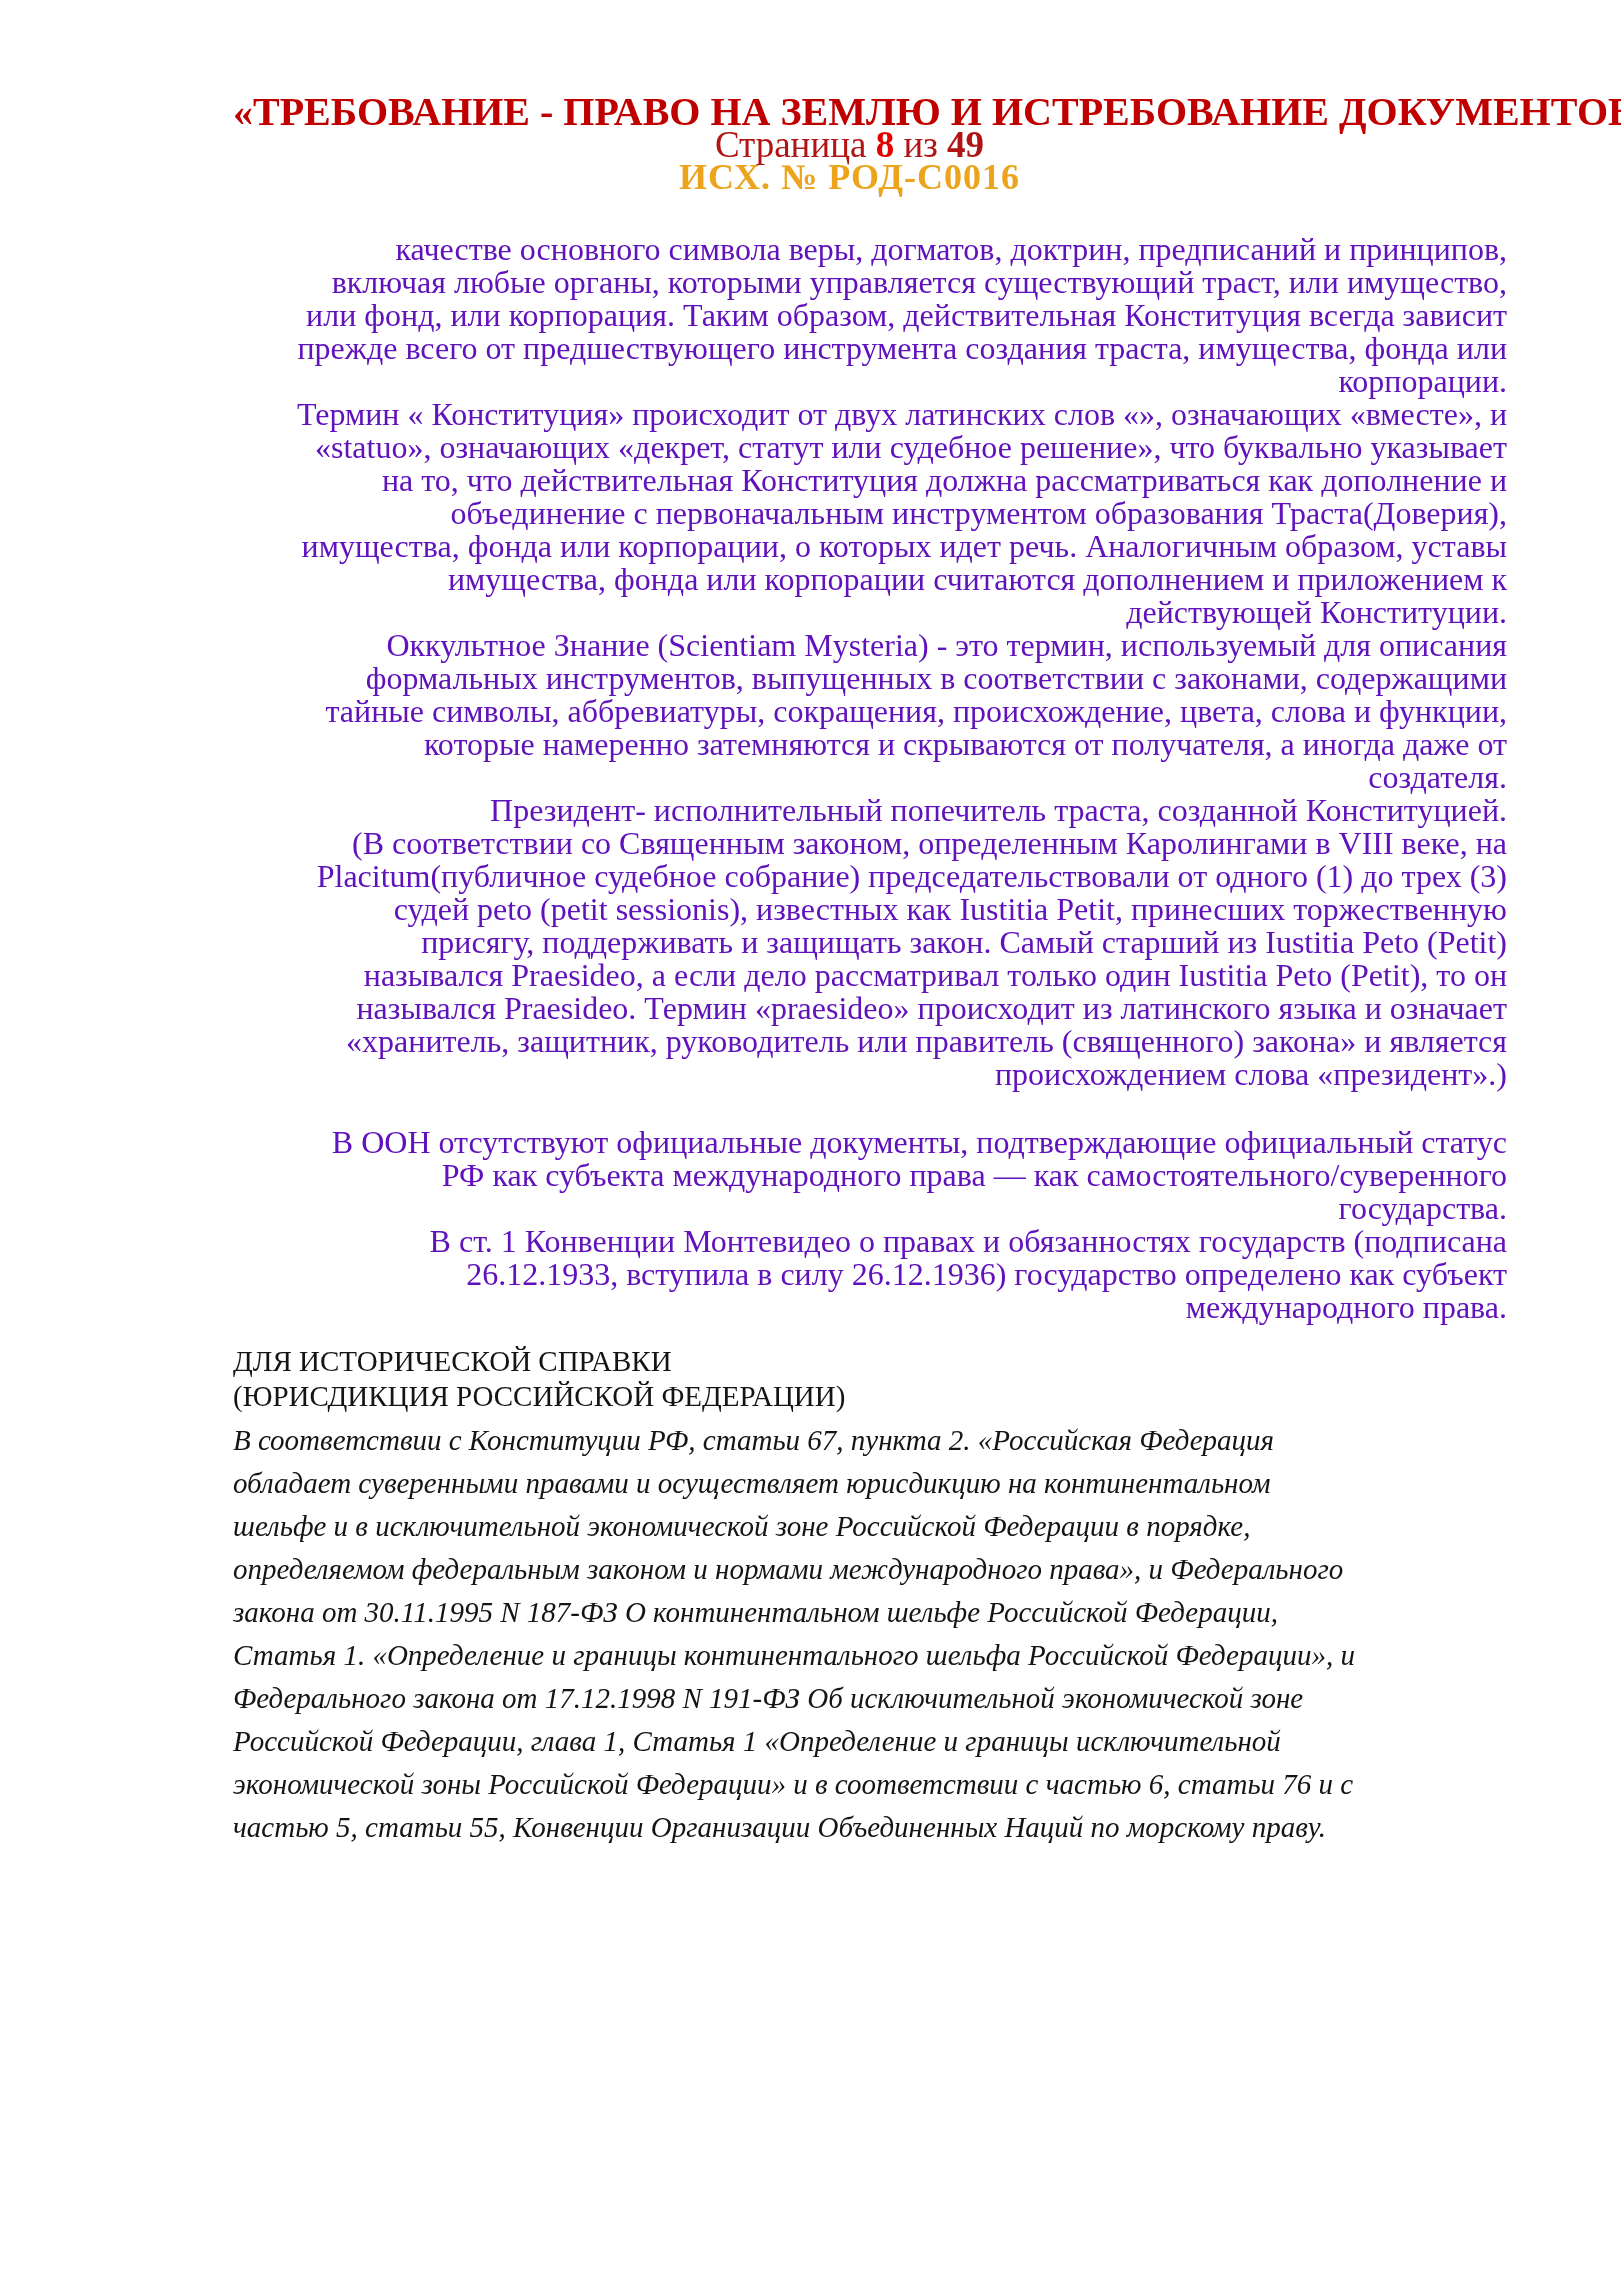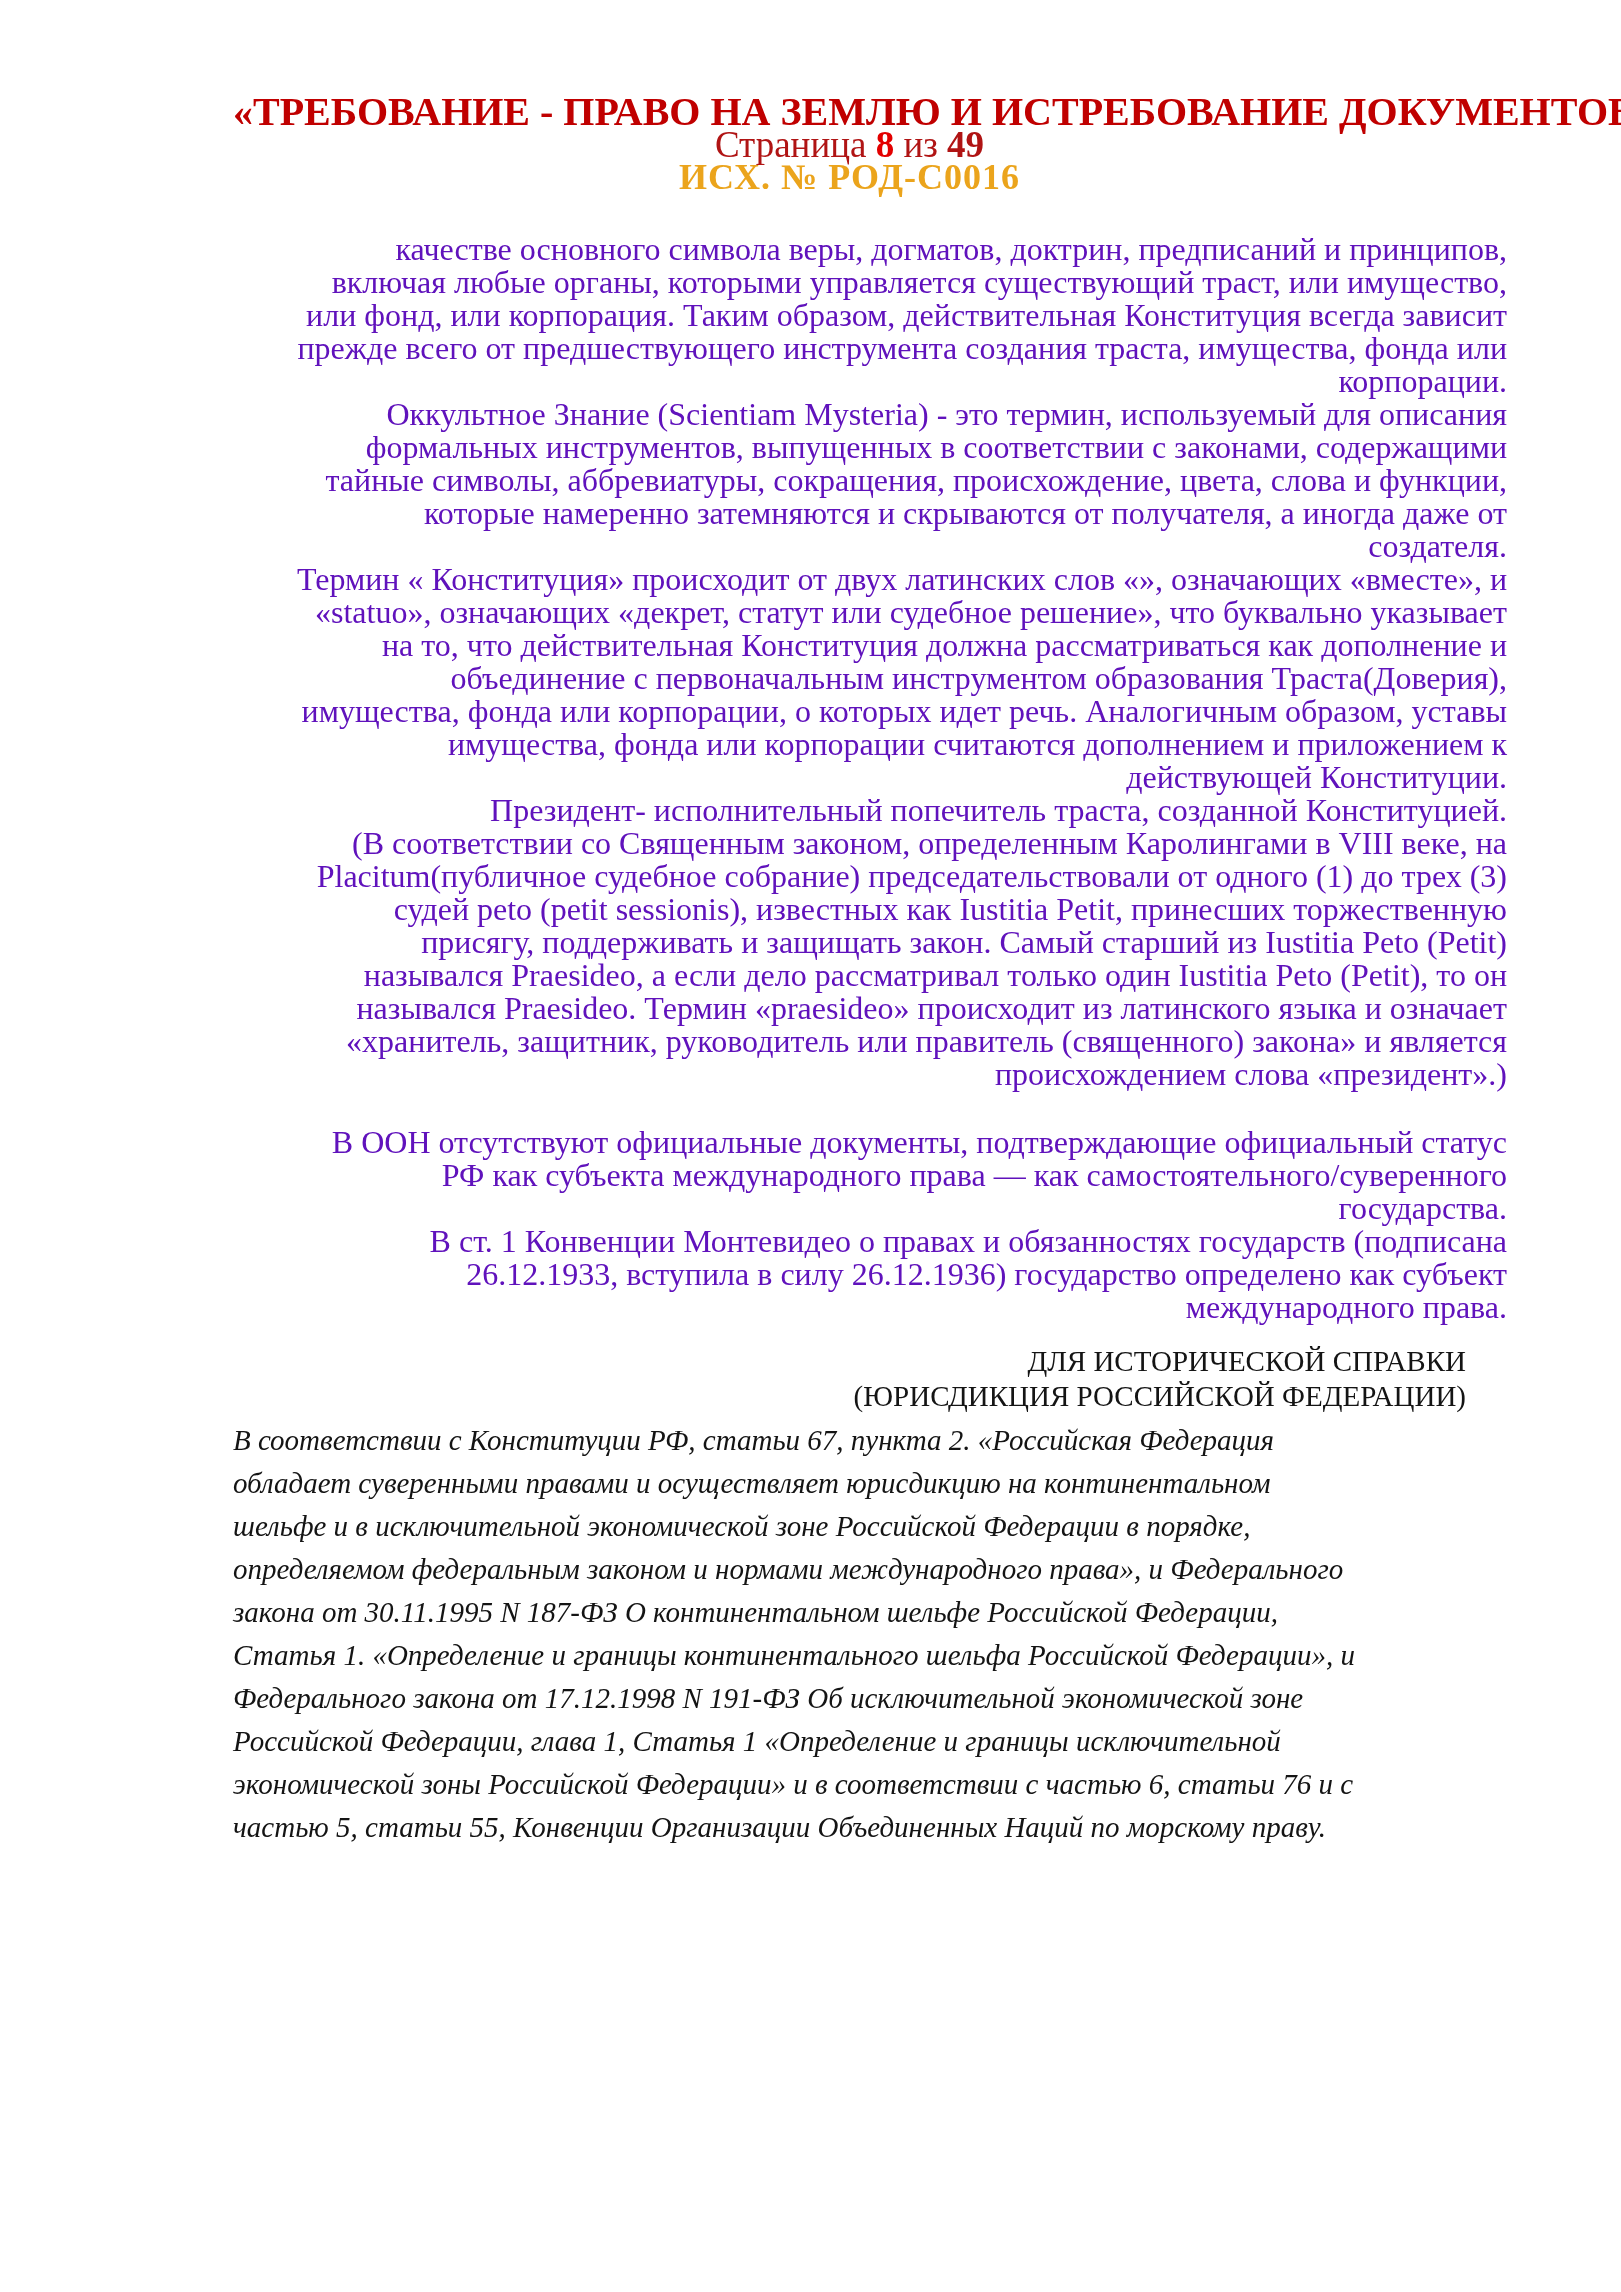--- a/index.html
+++ b/index.html
@@ -48,21 +48,21 @@
     color: #6012bc;
     font-size: 32px;
     line-height: 33px;
     white-space: pre-line;
     text-align: right;
   }
   .gap-above { margin-top: 35px; }
   .hist-heading {
     width: 1233px;
     margin: 19.6px 0 0 0;
-    text-align: right;
+    text-align: left;
     color: #141414;
     font-weight: normal;
     font-size: 29px;
     line-height: 35px;
   }
   .hist-text {
     margin: 5.9px 0 0 0;
     color: #141414;
     font-style: italic;
     font-size: 29px;
@@ -85,32 +85,32 @@
     </div>
     <div class="ref-line">ИСХ.  № РОД-С0016</div>
   </header>
 
   <main class="doc-main">
     <p class="body-p">качестве основного символа веры, догматов, доктрин, предписаний и принципов,
 включая любые органы, которыми управляется существующий траст, или имущество,
 или фонд, или корпорация. Таким образом, действительная Конституция всегда зависит
 прежде всего от предшествующего инструмента создания траста, имущества, фонда или
 корпорации.</p>
-    <p class="body-p">Оккультное Знание (Scientiam Mysteria) - это термин, используемый для описания
-формальных инструментов, выпущенных в соответствии с законами, содержащими
-тайные символы, аббревиатуры, сокращения, происхождение, цвета, слова и функции,
-которые намеренно затемняются и скрываются от получателя, а иногда даже от
-создателя.</p>
     <p class="body-p">Термин « Конституция» происходит от двух латинских слов «», означающих «вместе», и
 «statuo», означающих «декрет, статут или судебное решение», что буквально указывает
 на то, что действительная Конституция должна рассматриваться как дополнение и
 объединение с первоначальным инструментом образования Траста(Доверия),
 имущества, фонда или корпорации, о которых идет речь. Аналогичным образом, уставы
 имущества, фонда или корпорации считаются дополнением и приложением к
 действующей Конституции.</p>
+    <p class="body-p">Оккультное Знание (Scientiam Mysteria) - это термин, используемый для описания
+формальных инструментов, выпущенных в соответствии с законами, содержащими
+тайные символы, аббревиатуры, сокращения, происхождение, цвета, слова и функции,
+которые намеренно затемняются и скрываются от получателя, а иногда даже от
+создателя.</p>
     <p class="body-p">Президент- исполнительный попечитель траста, созданной Конституцией.</p>
     <p class="body-p">(В соответствии со Священным законом, определенным Каролингами в VIII веке, на
 Placitum(публичное судебное собрание) председательствовали от одного (1) до трех (3)
 судей peto (petit sessionis), известных как Iustitia Petit, принесших торжественную
 присягу, поддерживать и защищать закон. Самый старший из Iustitia Peto (Petit)
 назывался Praesideo, а если дело рассматривал только один Iustitia Peto (Petit), то он
 назывался Praesideo. Термин «praesideo» происходит из латинского языка и означает
 «хранитель, защитник, руководитель или правитель (священного) закона» и является
 происхождением слова «президент».)</p>
     <p class="body-p gap-above">В ООН отсутствуют официальные документы, подтверждающие официальный статус

